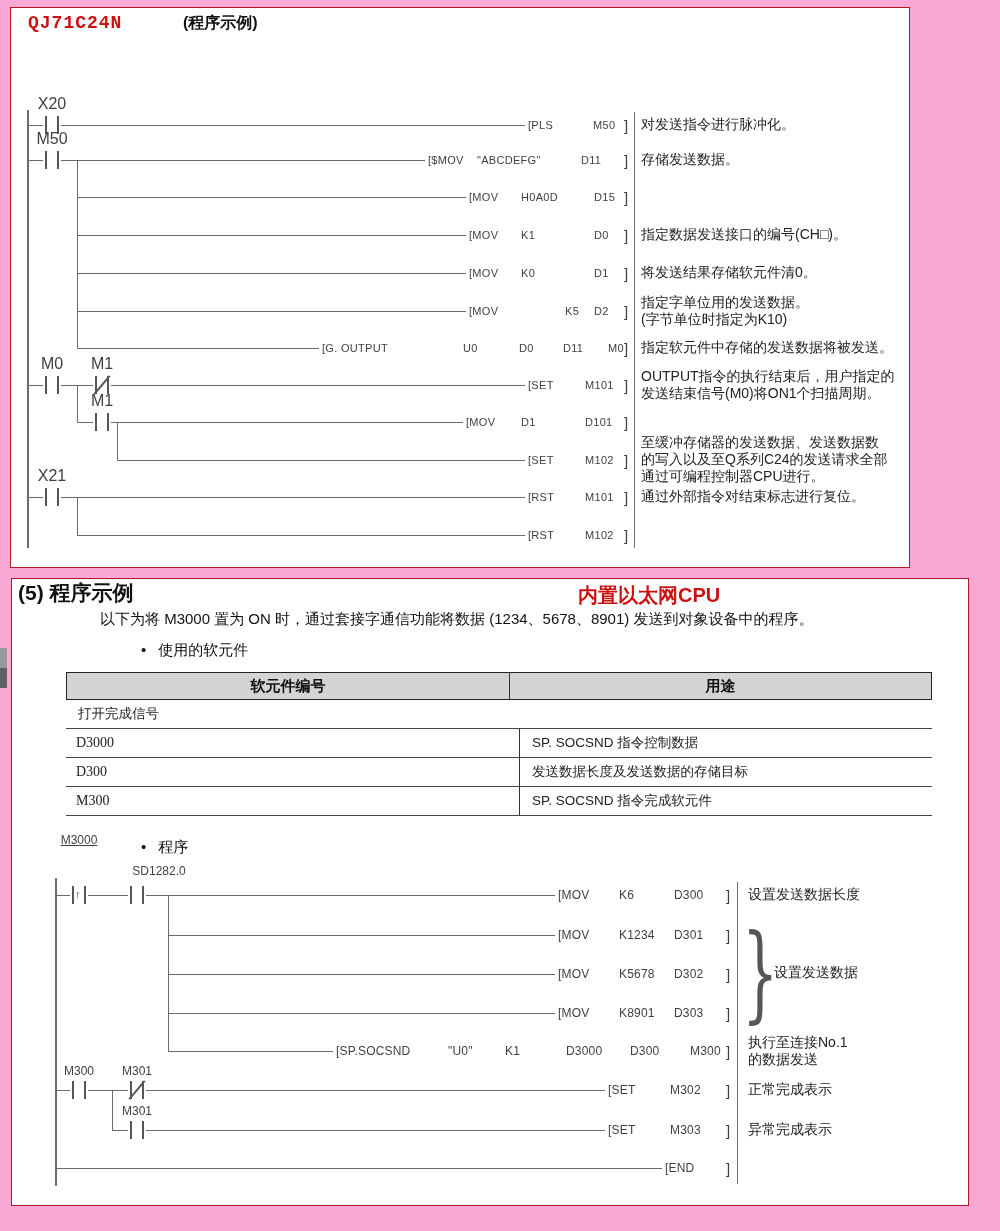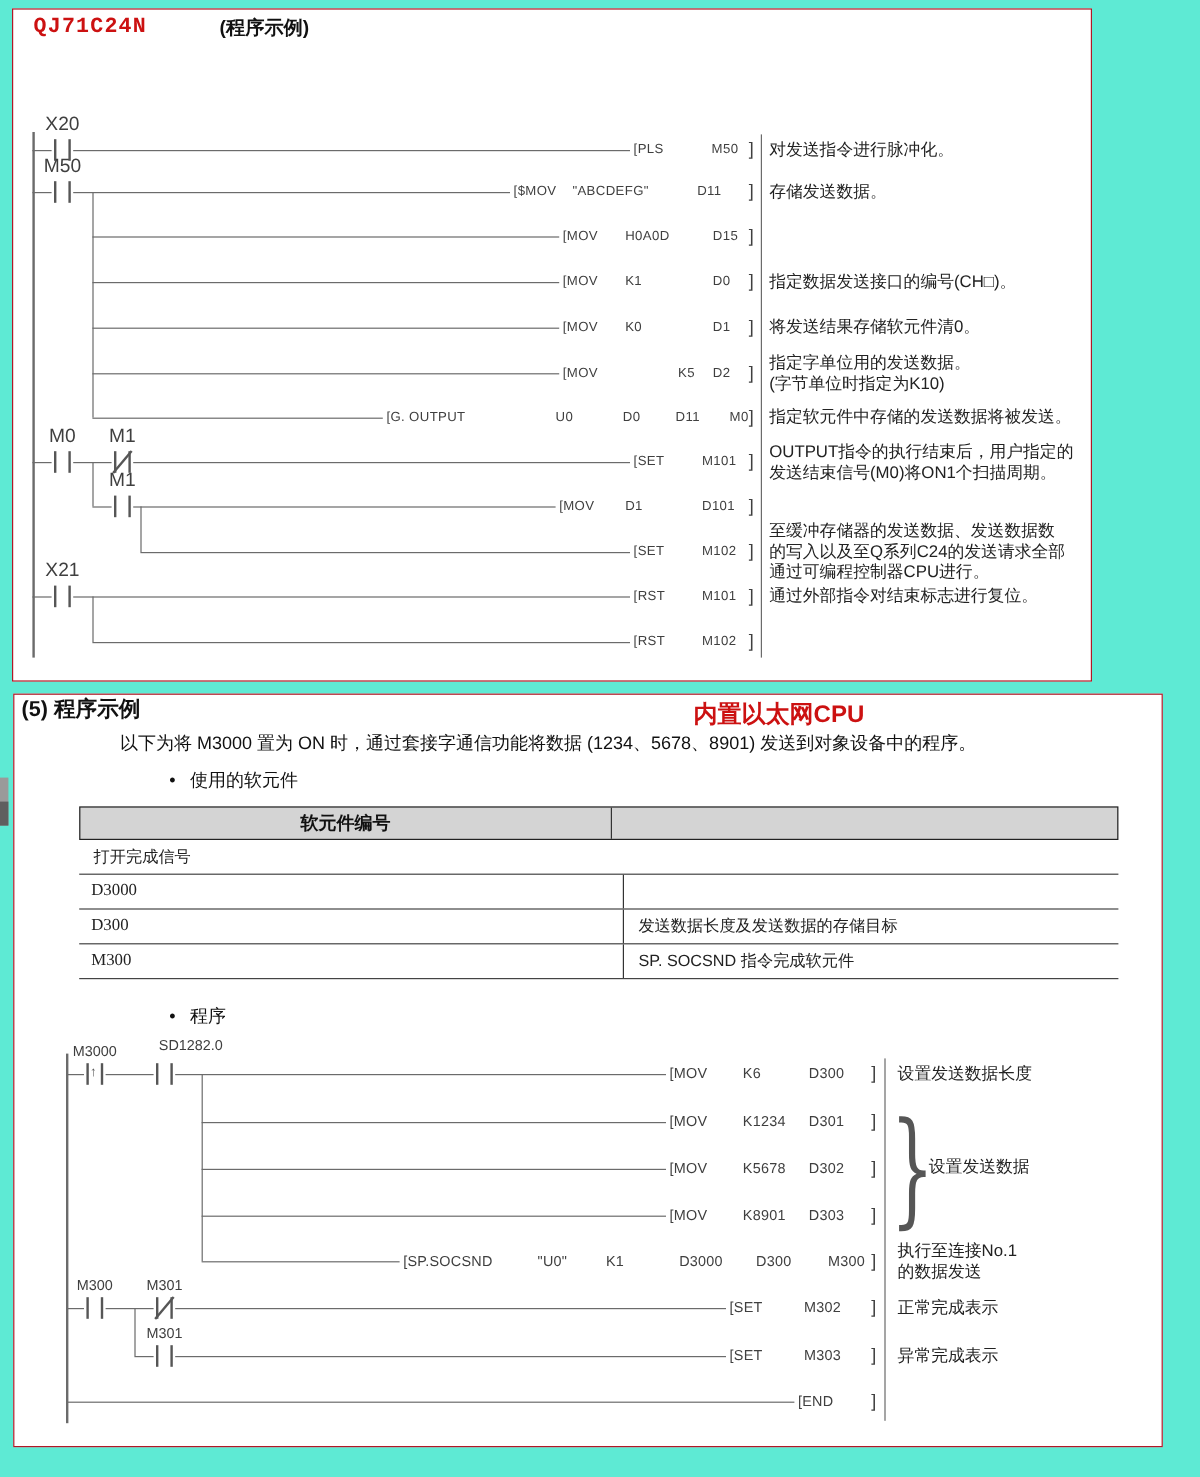--- a/index.html
+++ b/index.html
@@ -1,26 +1,26 @@
 <!DOCTYPE html>
 <html><head>
 <meta charset="utf-8">
 <style>
   html,body{margin:0;padding:0;background:#ffffff;}
-  .page{position:relative;width:1000px;height:1231px;background:#5eead4;overflow:hidden;
+  .page{position:relative;width:1000px;height:1231px;background:#f9a8d4;overflow:hidden;
         font-family:"Liberation Sans","DejaVu Sans",sans-serif;color:#222;}
   .abs{position:absolute;}
   
   .frame{position:absolute;border:1px solid #b01826;background:#fff;}
   
   .model{position:absolute;left:28px;top:13px;font-family:"Liberation Mono","DejaVu Sans Mono",monospace;
          font-weight:bold;font-size:18px;letter-spacing:1px;color:#cc1111;}
   .h-note{position:absolute;left:183px;top:13px;font-weight:bold;font-size:16px;color:#111;}
   .h-line2{position:absolute;left:183px;top:40px;font-weight:bold;font-size:16px;color:#111;}
-  .sec5-title{position:absolute;left:18px;top:579px;font-weight:bold;font-size:18px;color:#111;}
+  .sec5-title{position:absolute;left:18px;top:579px;font-weight:bold;font-size:21px;color:#111;}
   .badge{position:absolute;left:578px;top:582px;font-weight:bold;font-size:20px;color:#cc1111;}
   .desc{position:absolute;left:100px;top:610px;font-size:15px;color:#111;}
   .bullet-line{position:absolute;font-size:15px;color:#111;}
   .bdot{margin-right:12px;}
   
   .dtable{position:absolute;left:66px;top:672px;width:866px;}
   .dt-head{display:flex;height:28px;background:#d4d4d4;border:1px solid #222;box-sizing:border-box;}
   .dt-head .c1,.dt-head .c2{display:flex;align-items:center;justify-content:center;
         font-weight:bold;font-size:15px;color:#111;box-sizing:border-box;}
   .c1{width:443px;border-right:1px solid #333;}
@@ -174,21 +174,21 @@
       <div class="ln" style="left: 55px; top: 878px; width: 2px; height: 308px;"></div>
       <div class="ln" style="left: 737px; top: 882px; width: 1px; height: 302px;"></div>
       <div class="ln" style="left: 168px; top: 895px; width: 1px; height: 156px;"></div>
       <div class="ln" style="left: 112px; top: 1090px; width: 1px; height: 40px;"></div>
       <div class="ln" style="left: 55px; top: 895px; width: 500px; height: 1px;"></div>
       <div class="contact" style="left: 70px; top: 886px;">
         <i class="b1"></i>
         <i class="b2"></i>
         <span class="arr">↑</span>
       </div>
-      <span class="clabel cl2" style="left: 79px; top: 883px;">M3000</span>
+      <span class="clabel cl2" style="left: 79px; top: 847px; text-decoration: underline;">M3000</span>
       <div class="contact" style="left: 128px; top: 886px;">
         <i class="b1"></i>
         <i class="b2"></i>
       </div>
       <span class="clabel cl2" style="left: 137px; top: 878px; margin-left: 22px;">SD1282.0</span>
       <span class="tok t2" style="left: 558px; top: 895px;">[MOV</span>
       <span class="tok t2" style="left: 619px; top: 895px;">K6</span>
       <span class="tok t2" style="left: 674px; top: 895px;">D300</span>
       <span class="closeb" style="left: 726px; top: 895px;">]</span>
       <span class="cmt" style="left: 748px; top: 895px;">设置发送数据长度</span>
@@ -257,26 +257,28 @@
   <div class="badge">内置以太网CPU</div>
   <div class="desc">以下为将 M3000 置为 ON 时，通过套接字通信功能将数据 (1234、5678、8901) 发送到对象设备中的程序。</div>
 
   <div class="bullet-line" style="left:141px;top:641px;">
     <span class="bdot">•</span><span>使用的软元件</span>
   </div>
 
   <div class="dtable">
     <div class="dt-head">
       <div class="c1">软元件编号</div>
+      <div class="c2">用途</div>
     </div>
     <div class="dt-row">
       <div class="c2">打开完成信号</div>
     </div>
     <div class="dt-row">
       <div class="c1">D3000</div>
+      <div class="c2">SP. SOCSND 指令控制数据</div>
     </div>
     <div class="dt-row">
       <div class="c1">D300</div>
       <div class="c2">发送数据长度及发送数据的存储目标</div>
     </div>
     <div class="dt-row">
       <div class="c1">M300</div>
       <div class="c2">SP. SOCSND 指令完成软元件</div>
     </div>
   </div>

